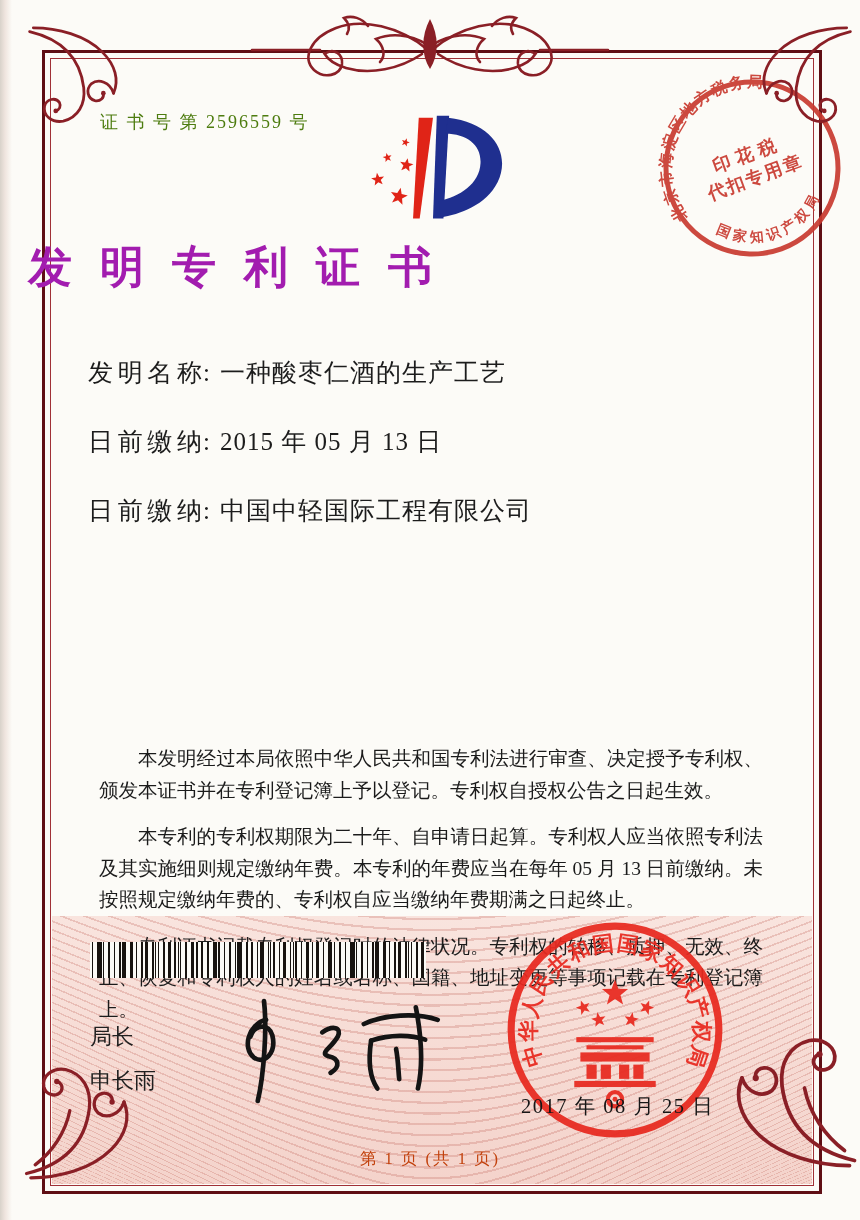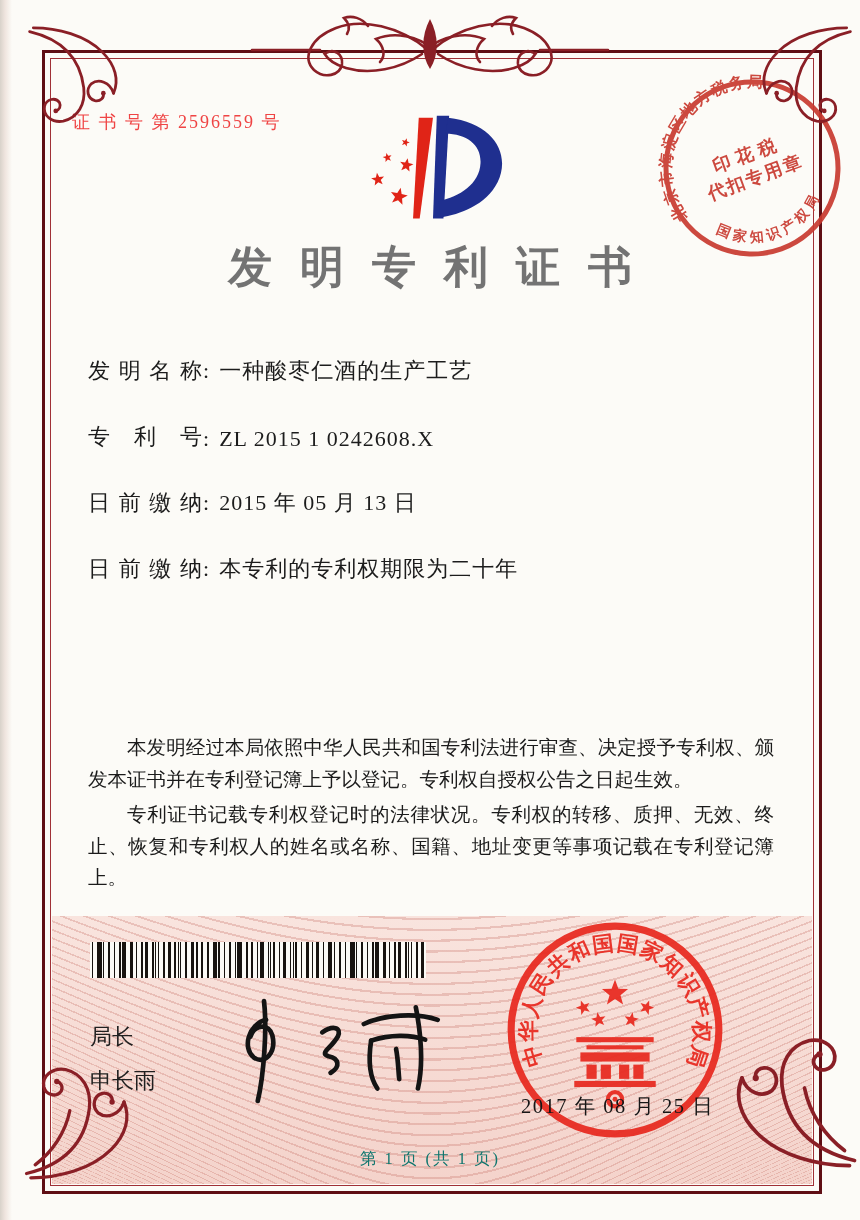--- a/index.html
+++ b/index.html
@@ -14,46 +14,46 @@
   .band{position:absolute;left:52px;right:48px;top:916px;bottom:36px;z-index:1;
     background:
       repeating-radial-gradient(120% 75% at 50% 135%, rgba(198,112,102,0.30) 0 1px, rgba(0,0,0,0) 1px 5px),
       linear-gradient(180deg,#f9e4de,#f4d3cb);}
   .orn{position:absolute;z-index:4;pointer-events:none;}
   .orn-top{left:250px;top:6px;width:360px;height:84px;}
   .orn-tl{left:24px;top:26px;width:112px;height:112px;}
   .orn-tr{right:4px;top:26px;width:112px;height:112px;transform:scaleX(-1);}
   .orn-bl{left:20px;bottom:40px;width:130px;height:130px;transform:scaleY(-1);}
   .orn-br{right:-2px;bottom:52px;width:150px;height:150px;transform:scale(-1,-1);}
-  .cert-no{position:absolute;left:72px;top:110px;font-size:18px;color:#ef4444;letter-spacing:2px;z-index:3;}
+  .cert-no{position:absolute;left:100px;top:110px;font-size:18px;color:#4d7c0f;letter-spacing:2px;z-index:3;}
   .logo{position:absolute;left:338px;top:98px;width:190px;height:142px;z-index:3;}
   .stamp{position:absolute;left:652px;top:68px;width:200px;height:200px;z-index:3;opacity:.92;}
-  .title{position:absolute;left:0;right:0;top:238px;text-align:center;font-size:44px;font-weight:bold;
-    color:#737373;letter-spacing:28px;padding-left:28px;z-index:3;}
+  .title{position:absolute;left:0;right:0;top:238px;font-size:44px;font-weight:bold;
+    color:#a21caf;letter-spacing:28px;padding-left:28px;z-index:3;}
   .fields{position:absolute;left:88px;top:356px;z-index:3;}
-  .field-row{margin-bottom:36px;font-size:22px;color:#1c1c1c;white-space:nowrap;}
+  .field-row{margin-bottom:36px;font-size:25px;color:#1c1c1c;white-space:nowrap;}
   .flabel{display:inline-block;width:114px;text-align:justify;text-align-last:justify;vertical-align:bottom;}
   .fcolon{display:inline-block;margin:0 10px 0 1px;}
   .fvalue{letter-spacing:1px;}
   .paras{position:absolute;left:84px;width:694px;top:728px;z-index:3;font-size:19.5px;line-height:31.5px;
     color:#1b1b1b;text-align:justify;}
-  .paras p{margin:4px;text-indent:2em;}
+  .paras p{margin:15px;text-indent:2em;}
   .barcode{position:absolute;left:86px;top:940px;width:344px;height:40px;z-index:3;background-color:#fbfaf6;
     padding:2px 4px;box-sizing:border-box;
     background-image:
       repeating-linear-gradient(90deg,#17130f 0 2px,rgba(0,0,0,0) 2px 6px,#17130f 6px 7px,rgba(0,0,0,0) 7px 11px),
       repeating-linear-gradient(90deg,#17130f 0 1px,rgba(0,0,0,0) 1px 13px,#17130f 13px 16px,rgba(0,0,0,0) 16px 23px);
     background-clip:content-box,content-box;}
   .sig-block{position:absolute;left:90px;top:1022px;z-index:3;font-family:"Liberation Sans","DejaVu Sans",sans-serif;
     font-size:22px;color:#202020;font-weight:500;}
   .sig-block div{margin-bottom:14px;font-family:Liberation Serif, serif;}
   .signature{position:absolute;left:212px;top:992px;width:260px;height:116px;z-index:3;}
   .seal{position:absolute;left:503px;top:918px;width:224px;height:224px;z-index:3;opacity:.93;}
   .seal-date{position:absolute;left:521px;top:1092px;z-index:4;font-size:20.5px;color:#161616;letter-spacing:1.5px;}
-  .footer{position:absolute;left:0;right:0;top:1148px;text-align:center;font-size:16.5px;color:#0f766e;z-index:4;letter-spacing:2px;}
+  .footer{position:absolute;left:0;right:0;top:1148px;text-align:center;font-size:16.5px;color:#c2410c;z-index:4;letter-spacing:2px;}
 </style>
 </head>
 <body>
 
 <div class="page">
 
   <div class="band"></div>
   <div class="frame-outer"></div>
   <div class="frame-inner"></div>
 
@@ -155,32 +155,30 @@
     </g>
   </svg>
 
   <div class="title">发明专利证书</div>
 
   <div class="fields">
     <div class="field-row">
       <span class="flabel">发明名称</span><span class="fcolon">:</span><span class="fvalue">一种酸枣仁酒的生产工艺</span>
     </div>
     <div class="field-row">
-      <span class="flabel">专利号</span><span class="fcolon">:</span><span class="fvalue">ZL 2015 1 0242608.X</span>
-    </div>
-    <div class="field-row">
       <span class="flabel">日前缴纳</span><span class="fcolon">:</span><span class="fvalue">2015 年 05 月 13 日</span>
     </div>
     <div class="field-row">
-      <span class="flabel">日前缴纳</span><span class="fcolon">:</span><span class="fvalue">本专利的专利权期限为二十年</span>
+      <span class="flabel">日前缴纳</span><span class="fcolon">:</span><span class="fvalue">中国中轻国际工程有限公司</span>
     </div>
   </div>
 
   <div class="paras">
     <p>本发明经过本局依照中华人民共和国专利法进行审查、决定授予专利权、颁发本证书并在专利登记簿上予以登记。专利权自授权公告之日起生效。</p>
+    <p>本专利的专利权期限为二十年、自申请日起算。专利权人应当依照专利法及其实施细则规定缴纳年费。本专利的年费应当在每年 05 月 13 日前缴纳。未按照规定缴纳年费的、专利权自应当缴纳年费期满之日起终止。</p>
     <p>专利证书记载专利权登记时的法律状况。专利权的转移、质押、无效、终止、恢复和专利权人的姓名或名称、国籍、地址变更等事项记载在专利登记簿上。</p>
   </div>
 
   <div class="barcode"></div>
 
   <div class="sig-block">
     <div>局长</div>
     <div>申长雨</div>
   </div>
 

